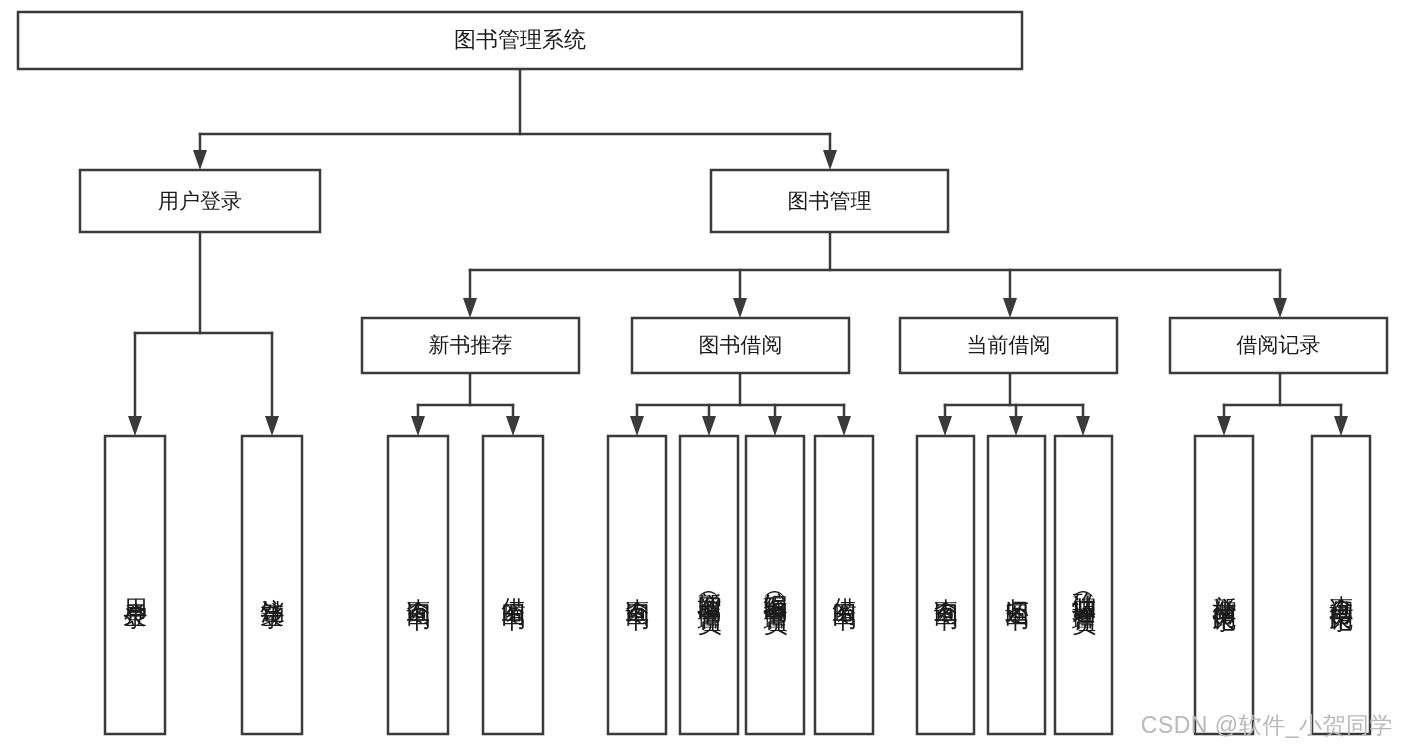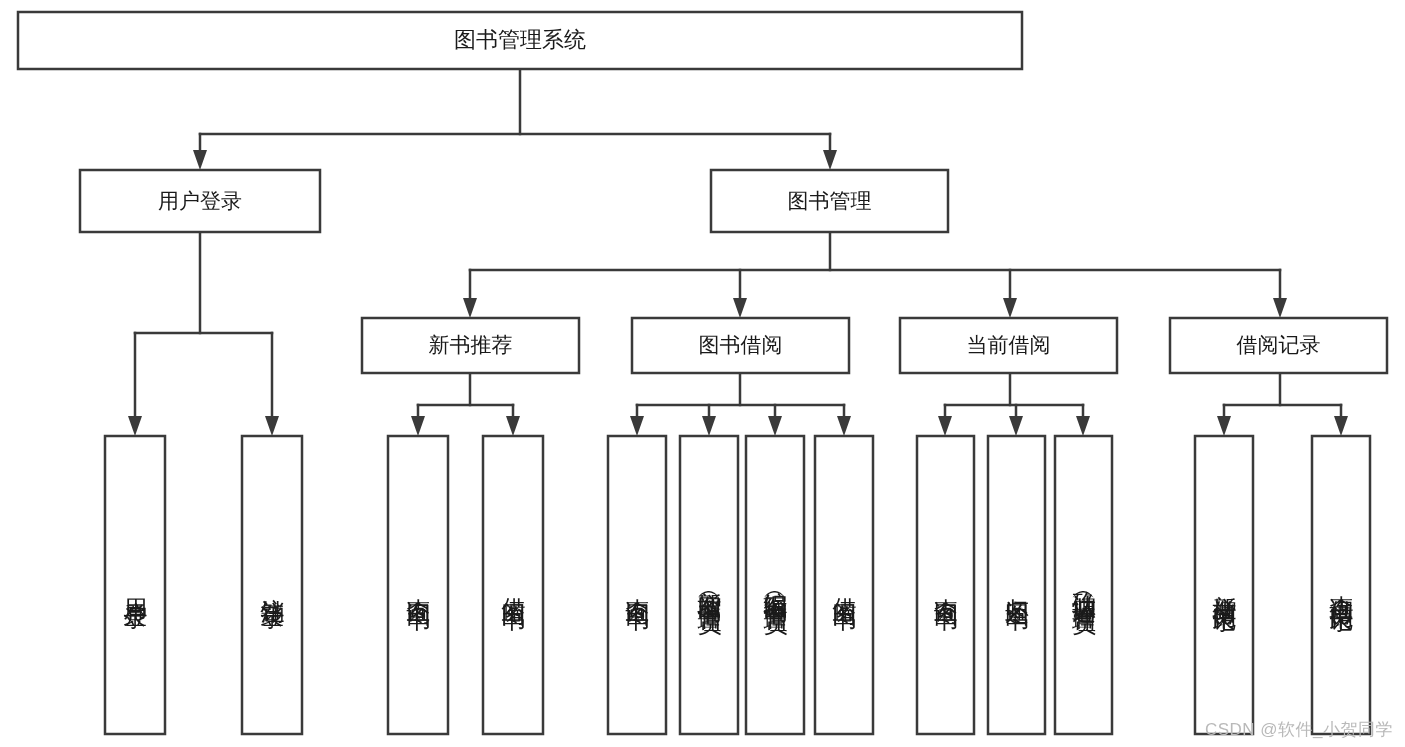--- a/index.html
+++ b/index.html
@@ -72,21 +72,21 @@
     line-height: 1.12;
     letter-spacing: 3px;
     color: #1a1a1a;
     white-space: nowrap;
   }
   .watermark {
     position: absolute;
     right: 12px;
     bottom: 6px;
     font-family: "Liberation Sans", "DejaVu Sans", sans-serif;
-    font-size: 17px;
+    font-size: 23px;
     color: #b9b9b9;
     letter-spacing: 0.5px;
     white-space: nowrap;
   }
 </style>
 </head>
 <body>
 
 <div id="diagram-root">
 

